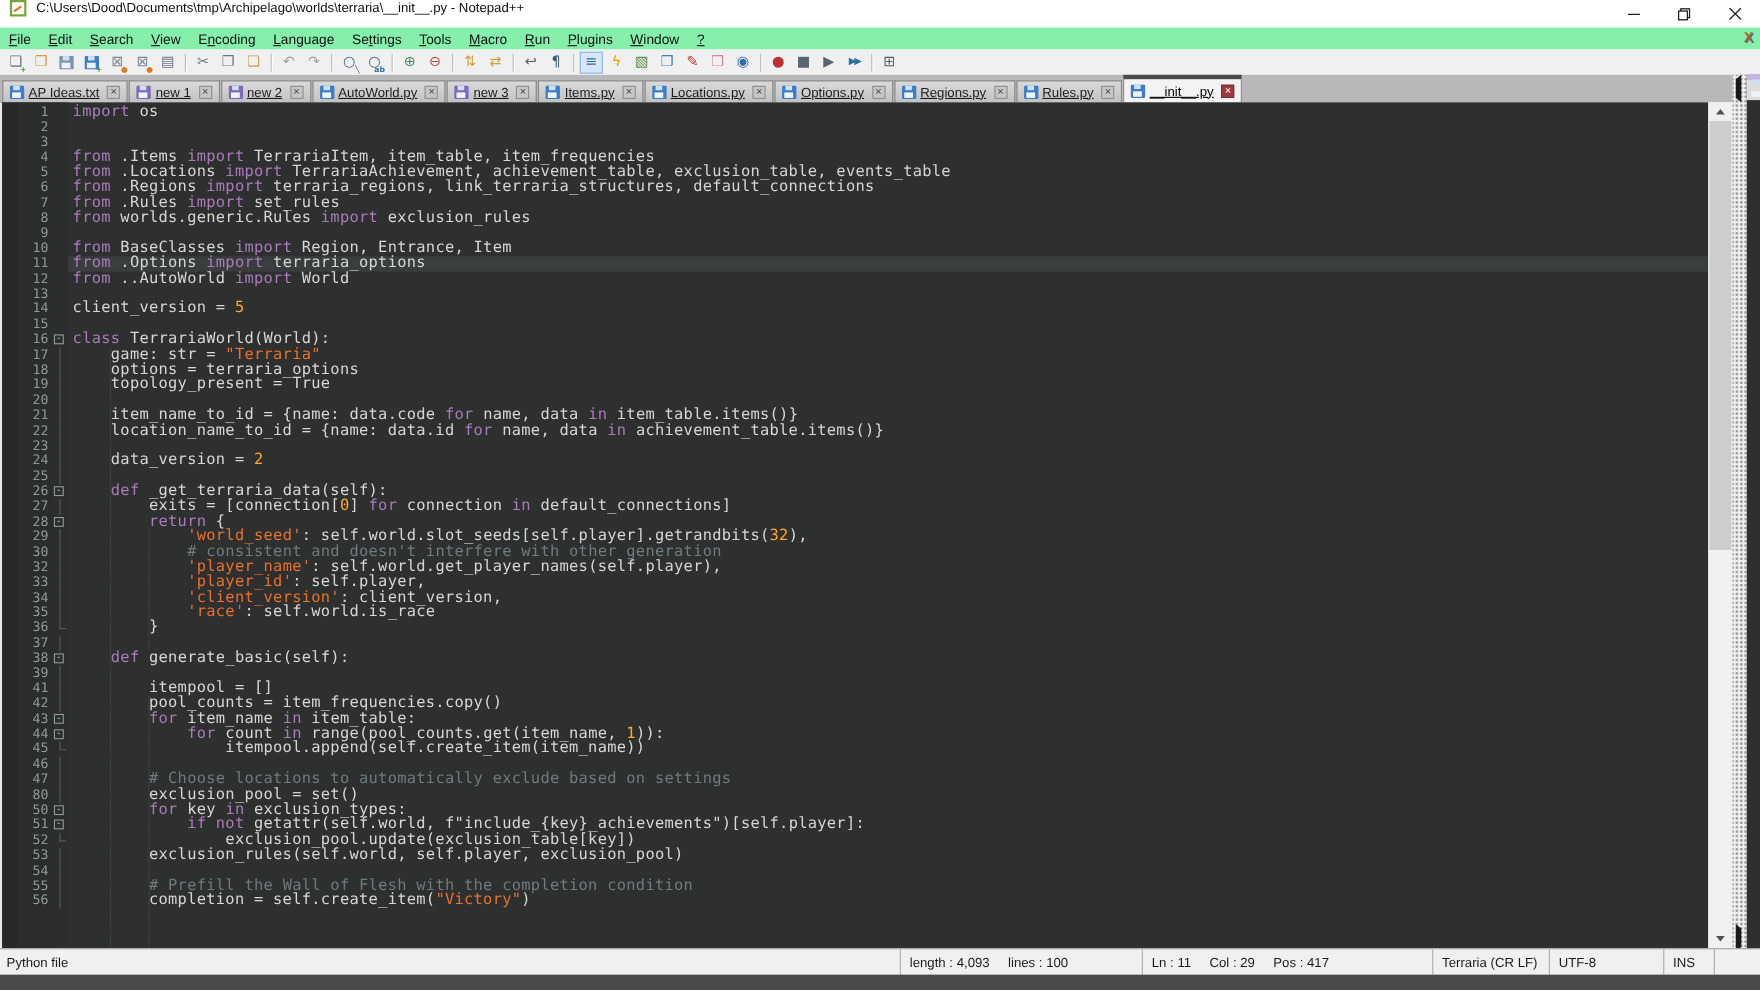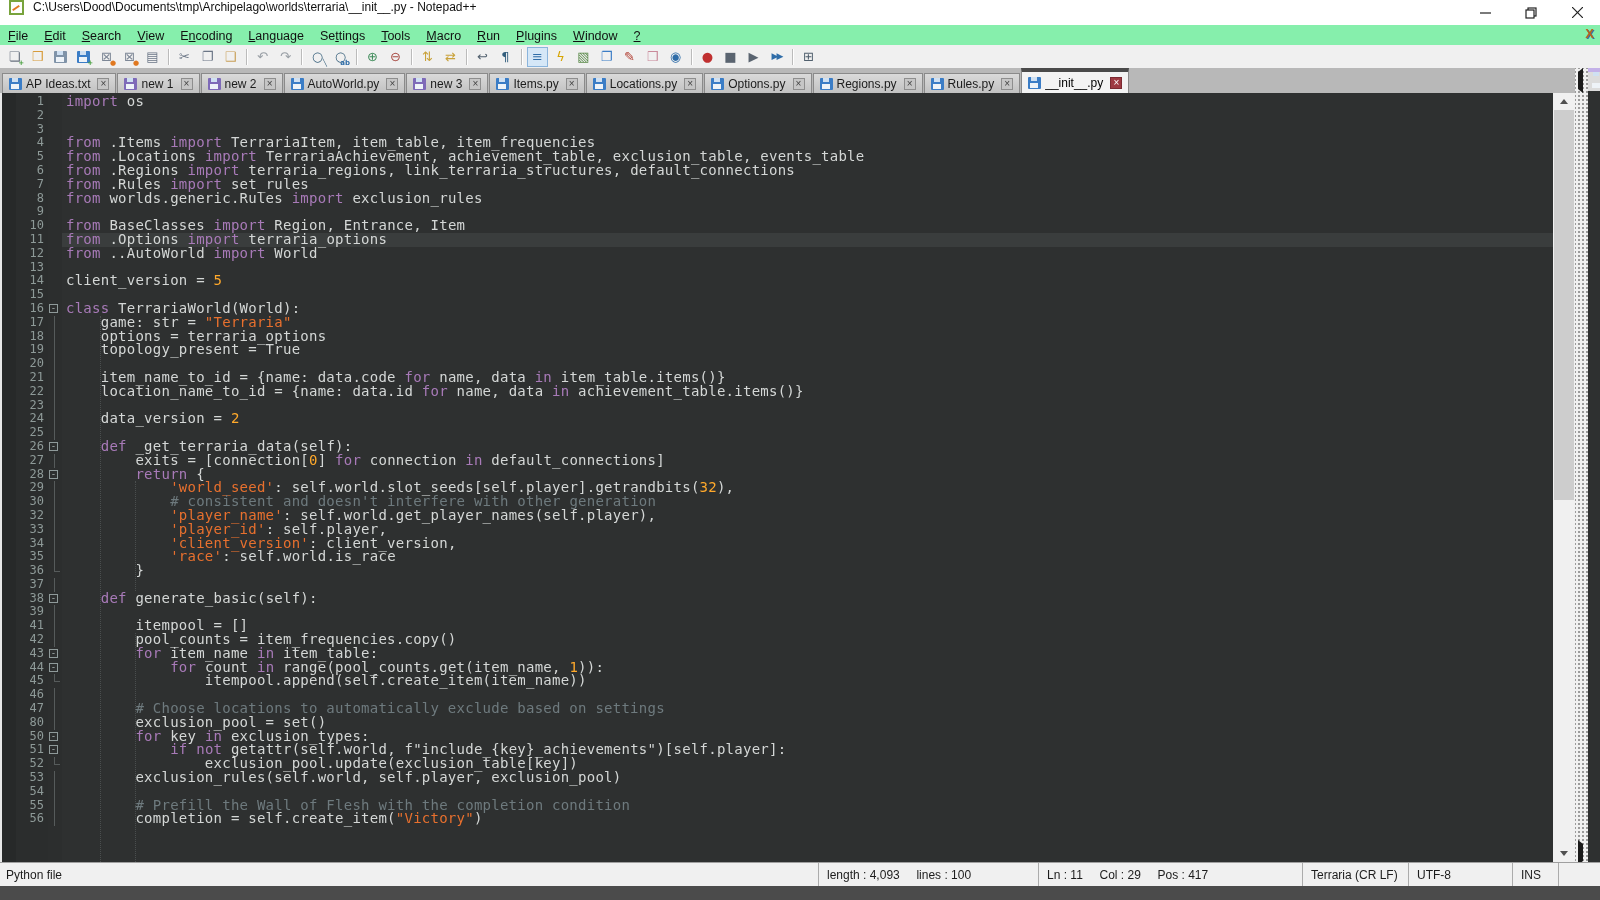--- a/index.html
+++ b/index.html
@@ -32,21 +32,21 @@
   .tbtn .badge{position:absolute;right:0;bottom:-1px;font-size:7px;font-weight:bold;
         font-family:"DejaVu Sans",sans-serif;}
   .tsep{width:1px;height:16px;background:#bbb;box-shadow:1px 0 0 #fff;margin:0 4px;}
   
   #tabbar{position:absolute;top:68px;left:0;width:1600px;height:25px;background:#b8b8b8;
           display:flex;align-items:flex-end;padding-left:2px;box-sizing:border-box;}
   .tab{height:20px;display:inline-flex;align-items:center;padding:0 6px;margin-right:1px;
        background:linear-gradient(#dadada,#c1c1c1);border:1px solid #8a8a8a;border-bottom:none;
        font-size:12px;color:#1c1c1c;box-sizing:border-box;white-space:nowrap;}
   .tab.active{height:25px;background:#f3f3f3;border-top:4px solid #4a4a4a;color:#000;}
-  .tlabel{margin:0 2px 0 0;}
+  .tlabel{margin:0 2px 0 0;text-decoration:underline;}
   .fi{position:relative;width:13px;height:12px;background:#3b7dc6;border-radius:1px;
       margin-right:4px;flex:none;}
   .fi::before{content:"";position:absolute;top:0;left:3px;width:6px;height:4px;background:#cfe0f2;}
   .fi::after{content:"";position:absolute;bottom:1px;left:2px;width:8px;height:5px;background:#eef3f8;}
   .fi-purple{background:#7e6ab8;}
   .fi-blue{background:#3b7dc6;}
   .tclose{width:12px;height:12px;margin-left:5px;background:#c6c6c6;border:1px solid #8e8e8e;
       color:#444;font-size:10px;line-height:10px;text-align:center;box-sizing:border-box;}
   .tab.active .tclose{background:#9e3a42;border-color:#7c2a32;color:#fff;}
   

